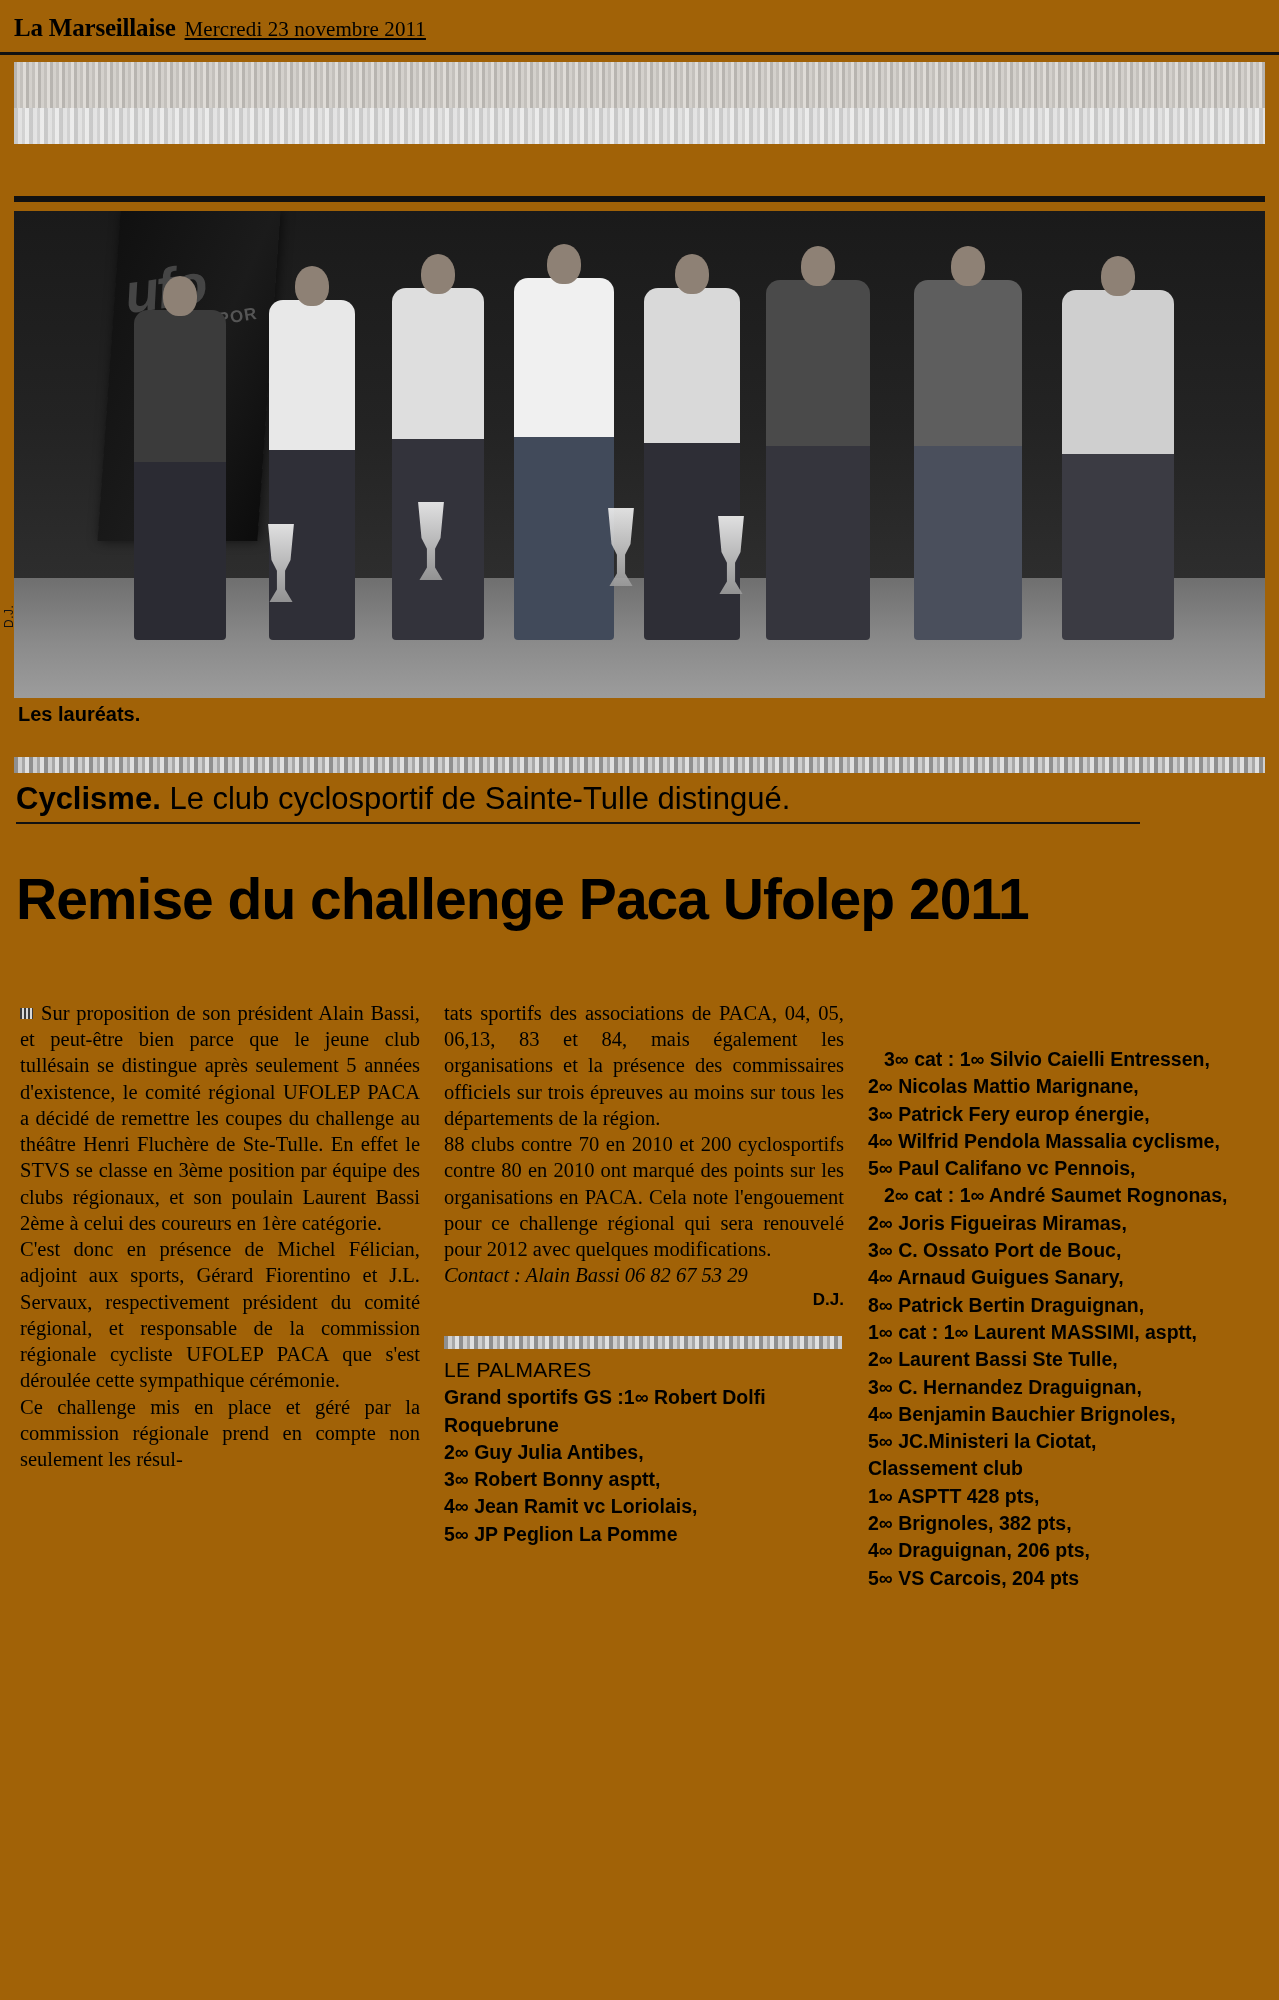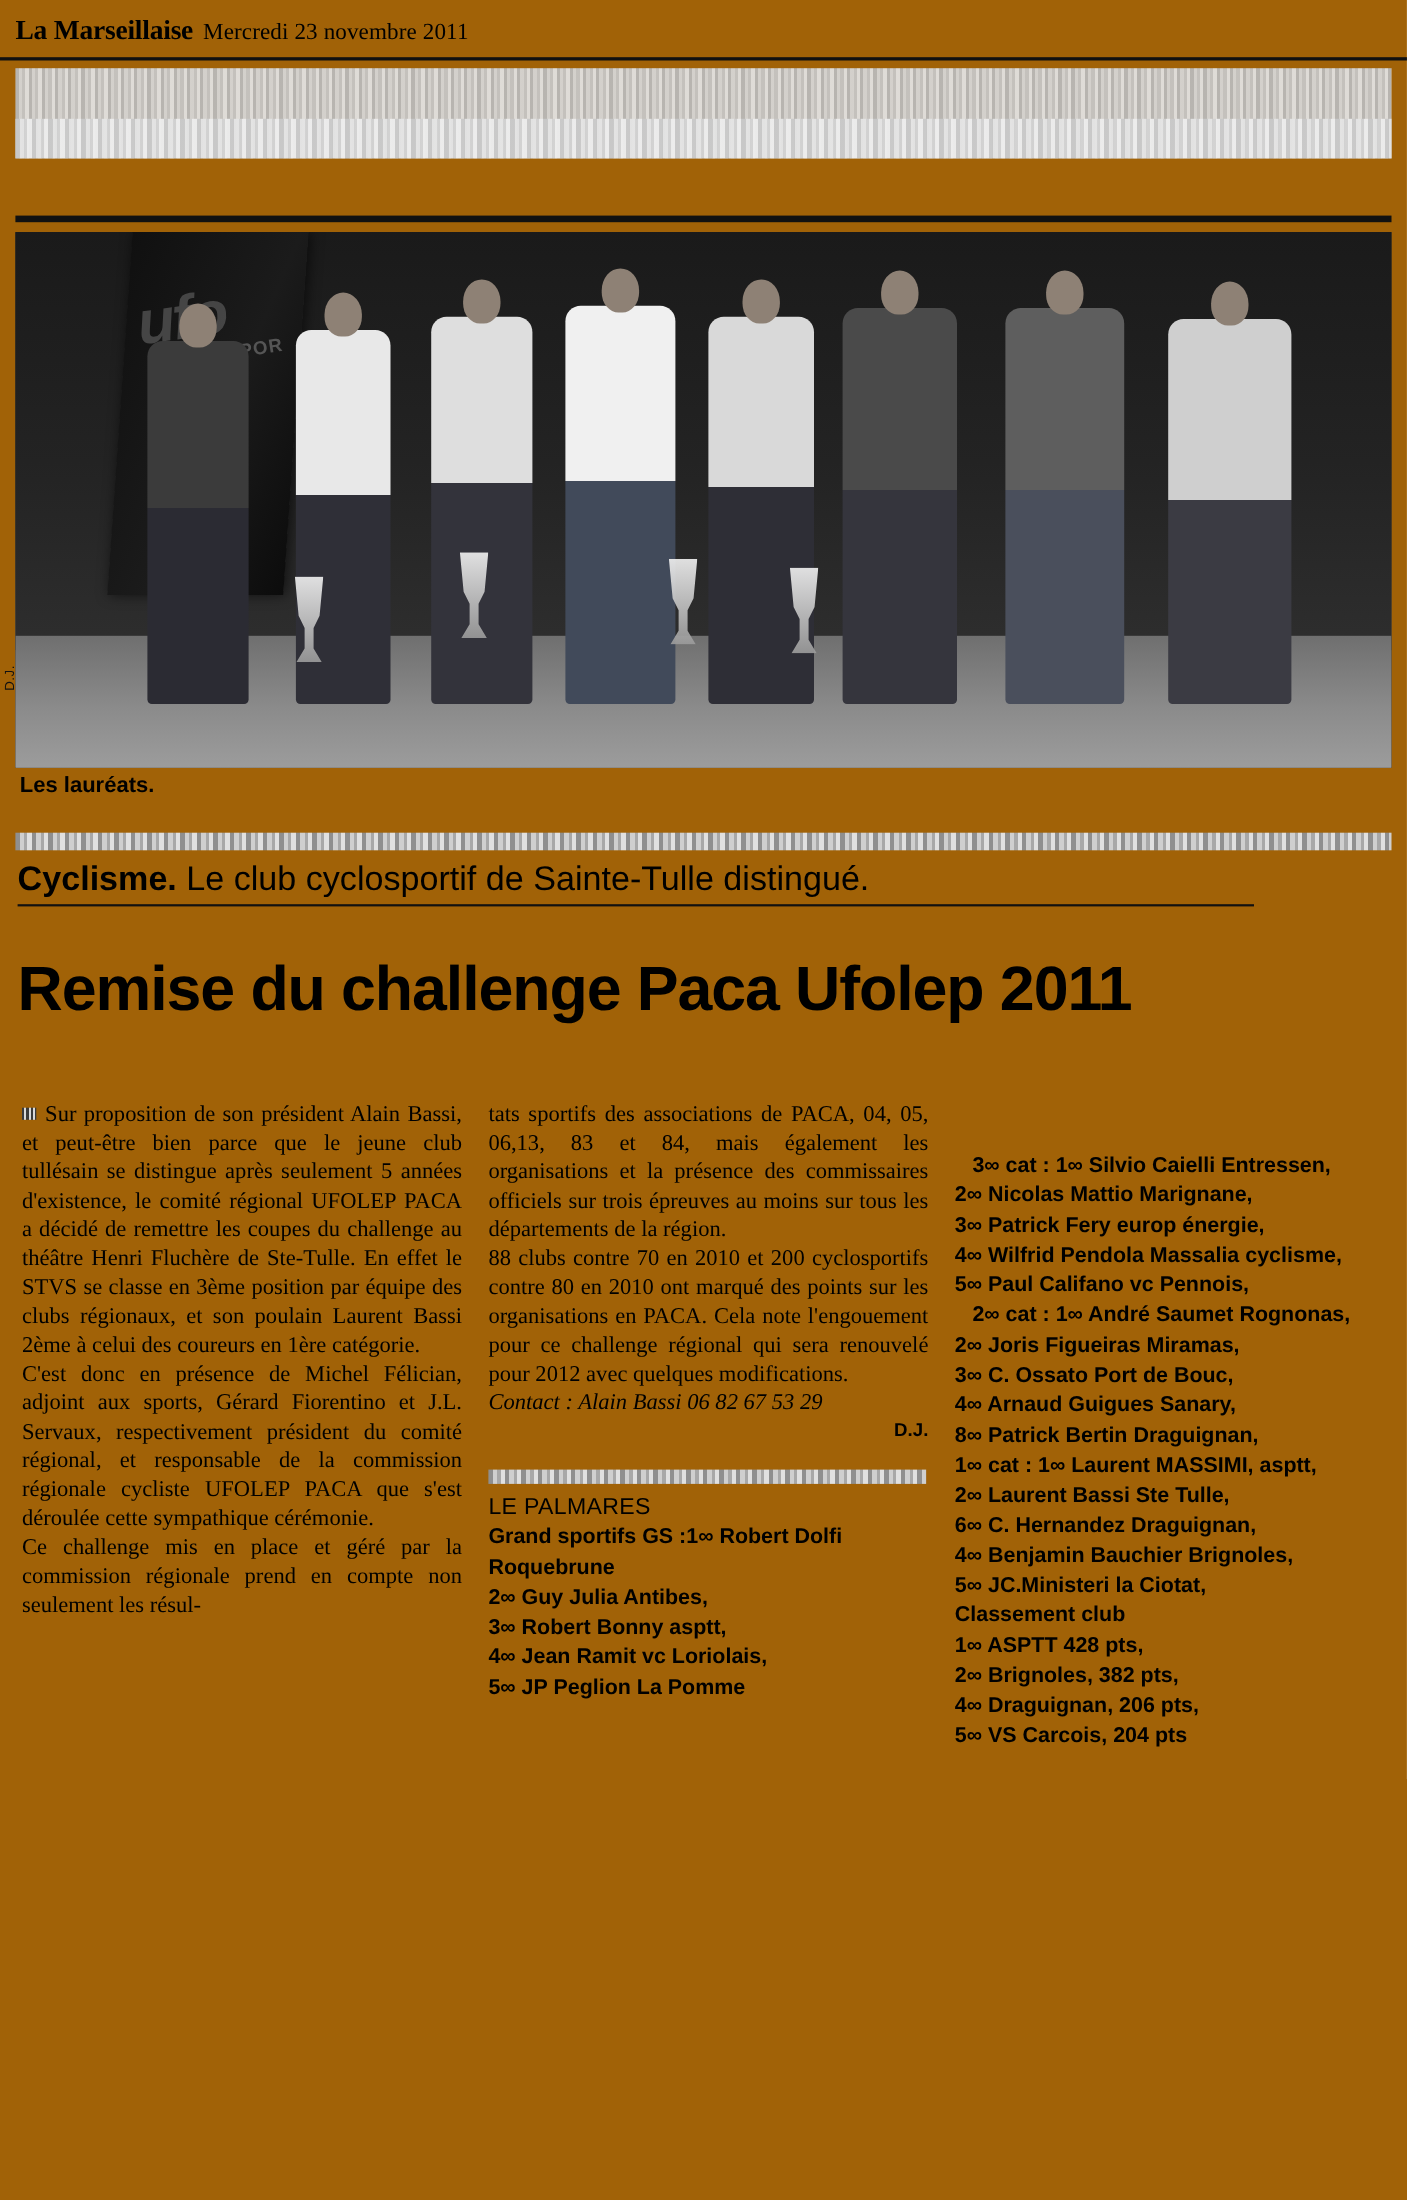--- a/index.html
+++ b/index.html
@@ -36,20 +36,21 @@
   .masthead-title {
     font-family: "Liberation Serif", serif;
     font-weight: bold;
     font-size: 25px;
     letter-spacing: -0.2px;
   }
   .masthead-date {
     font-family: "Liberation Serif", serif;
     font-size: 21px;
     letter-spacing: 0.1px;
+    text-decoration: underline;
   }
   .rule-top {
     position: absolute;
     left: 0px;
     top: 52px;
     width: 1279px;
     height: 3px;
     background: #111;
   }
 
@@ -414,21 +415,21 @@
     <div>3∞ Patrick Fery europ énergie,</div>
     <div>4∞ Wilfrid Pendola Massalia cyclisme,</div>
     <div>5∞ Paul Califano vc Pennois,</div>
     <div class="indent">2∞ cat : 1∞ André Saumet Rognonas,</div>
     <div>2∞ Joris Figueiras Miramas,</div>
     <div>3∞ C. Ossato Port de Bouc,</div>
     <div>4∞ Arnaud Guigues Sanary,</div>
     <div>8∞ Patrick Bertin Draguignan,</div>
     <div>1∞ cat : 1∞ Laurent MASSIMI, asptt,</div>
     <div>2∞ Laurent Bassi Ste Tulle,</div>
-    <div>6∞ C. Hernandez Draguignan,</div>
+    <div>3∞ C. Hernandez Draguignan,</div>
     <div>4∞ Benjamin Bauchier Brignoles,</div>
     <div>5∞ JC.Ministeri la Ciotat,</div>
     <div>Classement club</div>
     <div>1∞ ASPTT 428 pts,</div>
     <div>2∞ Brignoles, 382 pts,</div>
     <div>4∞ Draguignan, 206 pts,</div>
     <div>5∞ VS Carcois, 204 pts</div>
   </div>
 
 </div>

